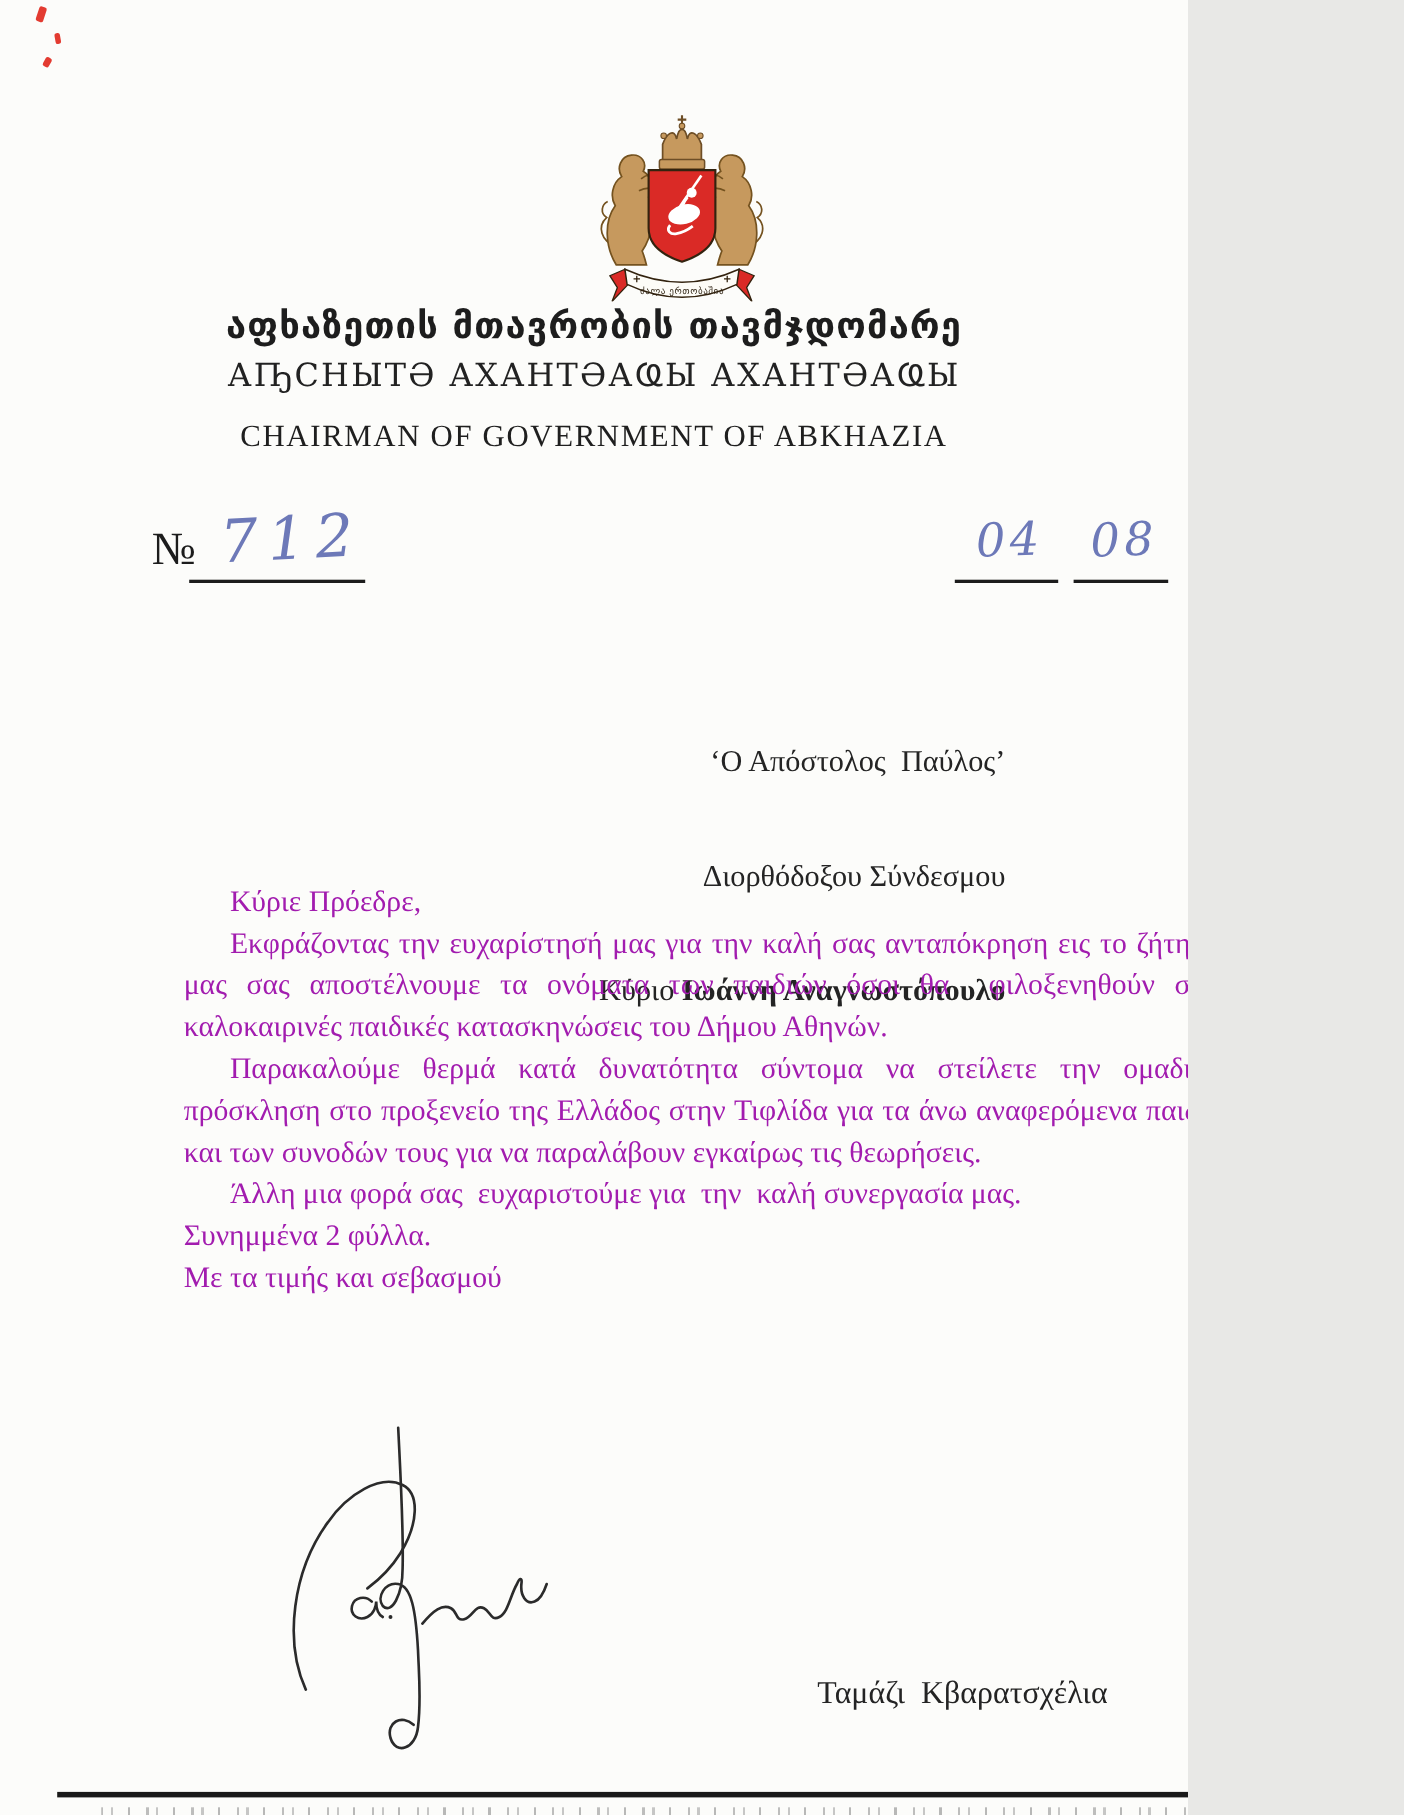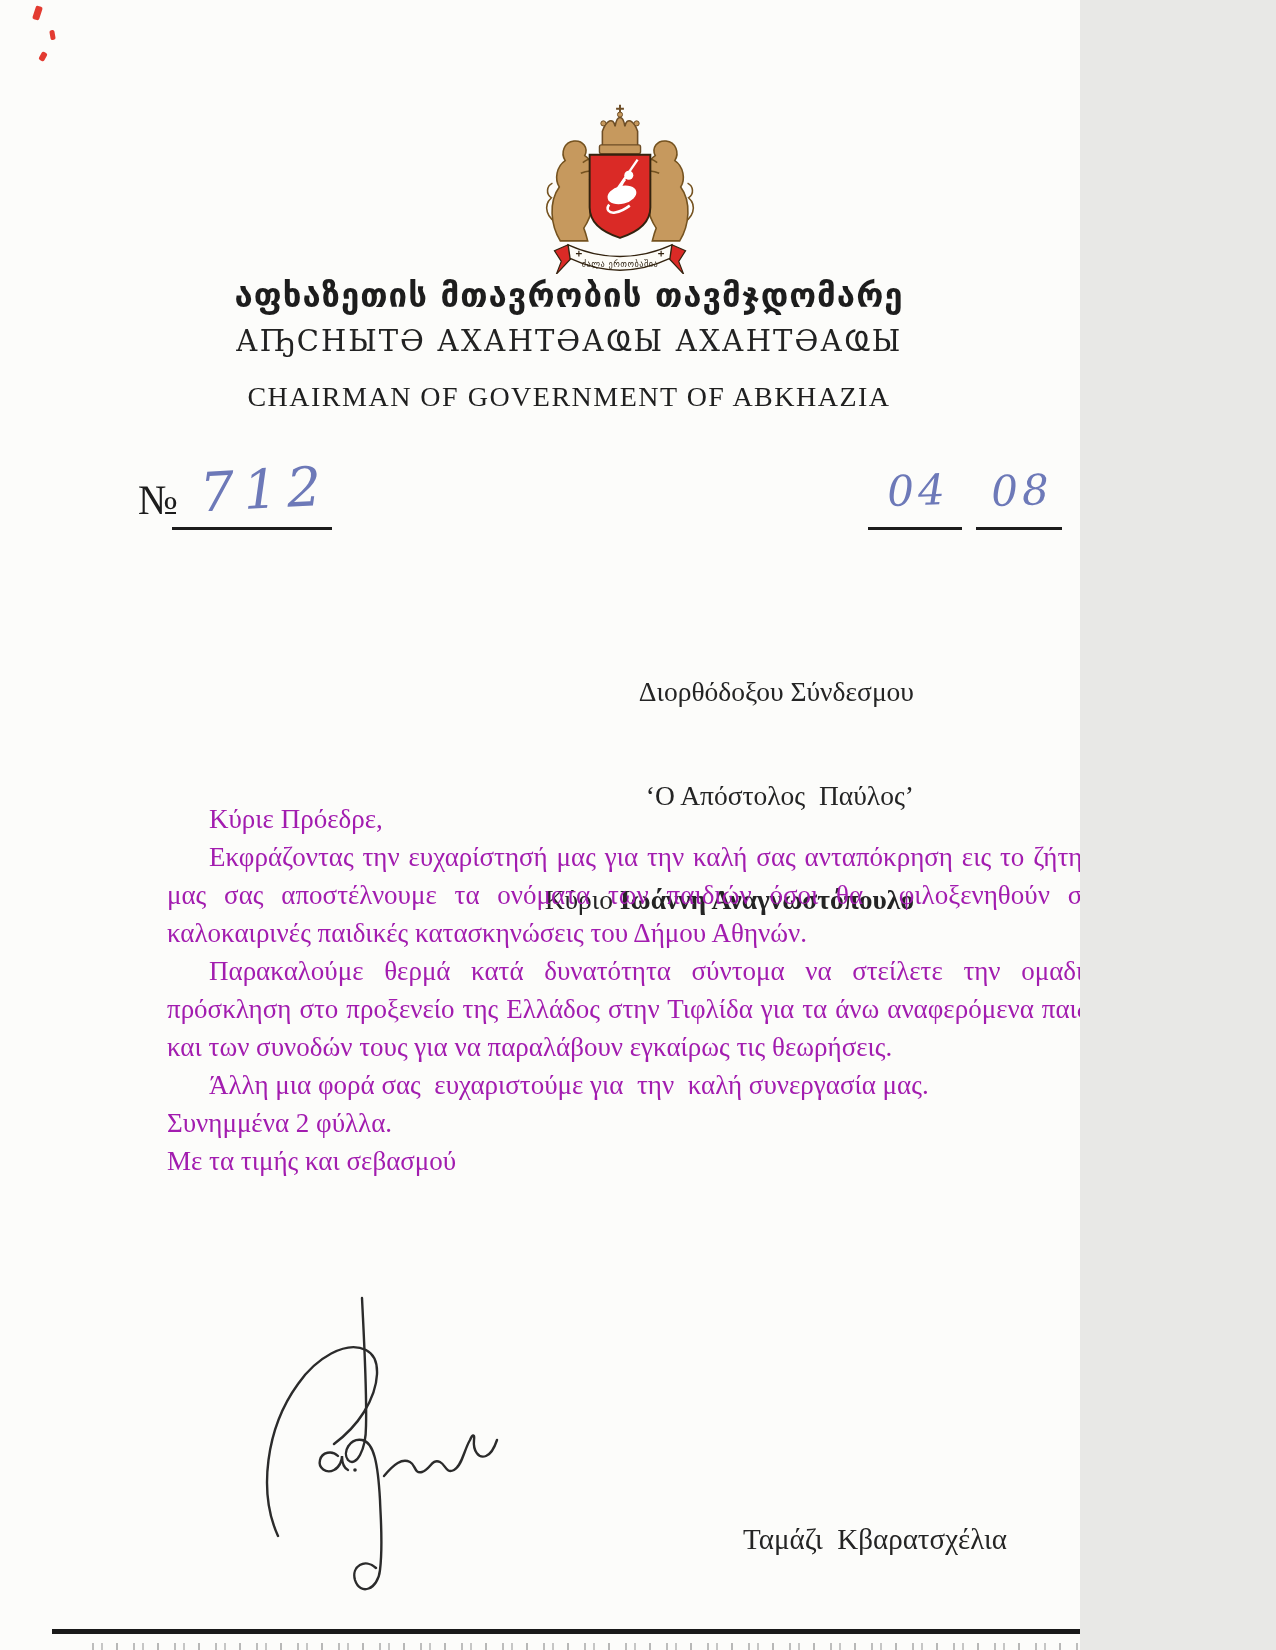--- a/index.html
+++ b/index.html
@@ -1,19 +1,19 @@
 <!DOCTYPE html>
 <html><head>
 <meta charset="utf-8">
 <style>
   html,body{margin:0;padding:0;background:#e8e8e6;}
   .page{position:relative;width:1080px;height:1650px;background:#fcfcfa;overflow:hidden;
         font-family:"Liberation Serif","DejaVu Serif",serif;color:#262626;}
   .abs{position:absolute;}
-  .center{text-align:center;width:100%;padding-left:29px;}
+  .center{text-align:center;width:100%;}
   .georgian{font-family:"DejaVu Sans",sans-serif;font-weight:bold;font-size:33px;letter-spacing:1px;color:#1d1d1d;}
   .abkhaz{font-family:"DejaVu Serif","DejaVu Sans",serif;font-size:29px;letter-spacing:2px;color:#222;}
   .english{font-size:28px;letter-spacing:1.5px;color:#1f1f1f;}
   .hand{font-family:"DejaVu Serif",serif;font-style:italic;color:#6d79b8;}
   .refnum{font-size:54px;letter-spacing:9px;transform:rotate(-3deg);display:inline-block;}
   .numero{font-size:42px;color:#1c1c1c;}
   .hline{background:#1c1c1c;height:3px;}
   .datedigits{font-size:42px;letter-spacing:4px;transform:rotate(-2deg);display:inline-block;}
   .yearprint{font-size:38px;color:#141414;letter-spacing:2px;}
   .yearhand{font-size:42px;}
@@ -88,22 +88,22 @@
 
   <div class="abs hand datedigits" style="left:872px;top:466px;width:92px;text-align:center;">04</div>
   <div class="abs hand datedigits" style="left:980px;top:466px;width:84px;text-align:center;">08</div>
   <div class="abs hline" style="left:868px;top:527px;width:94px;"></div>
   <div class="abs hline" style="left:976px;top:527px;width:86px;"></div>
   <div class="abs" style="left:1084px;top:468px;">
     <span class="yearprint">201</span><span class="hand yearhand">0</span>
   </div>
 
   <div class="abs recipient" style="right:166px;top:606px;">
+    <div>‘Ο Απόστολος  Παύλος’</div>
     <div>Διορθόδοξου Σύνδεσμου</div>
-    <div>‘Ο Απόστολος  Παύλος’</div>
     <div><span>Κύριο </span><b>Ιωάννη Αναγνωστόπουλο</b></div>
   </div>
 
   <div class="abs bodytext" style="left:167px;top:800px;width:944px;">
     <p class="salutation">Κύριε Πρόεδρε,</p>
     <p>Εκφράζοντας την ευχαρίστησή μας για την καλή σας ανταπόκρηση εις το ζήτημά μας σας αποστέλνουμε τα ονόματα των παιδιών όσοι θα  φιλοξενηθούν στις καλοκαιρινές παιδικές κατασκηνώσεις του Δήμου Αθηνών.</p>
     <p>Παρακαλούμε θερμά κατά δυνατότητα σύντομα να στείλετε την ομαδική πρόσκληση στο προξενείο της Ελλάδος στην Τιφλίδα για τα άνω αναφερόμενα παιδιά και των συνοδών τους για να παραλάβουν εγκαίρως τις θεωρήσεις.</p>
     <p>Άλλη μια φορά σας  ευχαριστούμε για  την  καλή συνεργασία μας.</p>
     <p class="attach">Συνημμένα 2 φύλλα.</p>
     <p class="closing">Με τα τιμής και σεβασμού</p>

